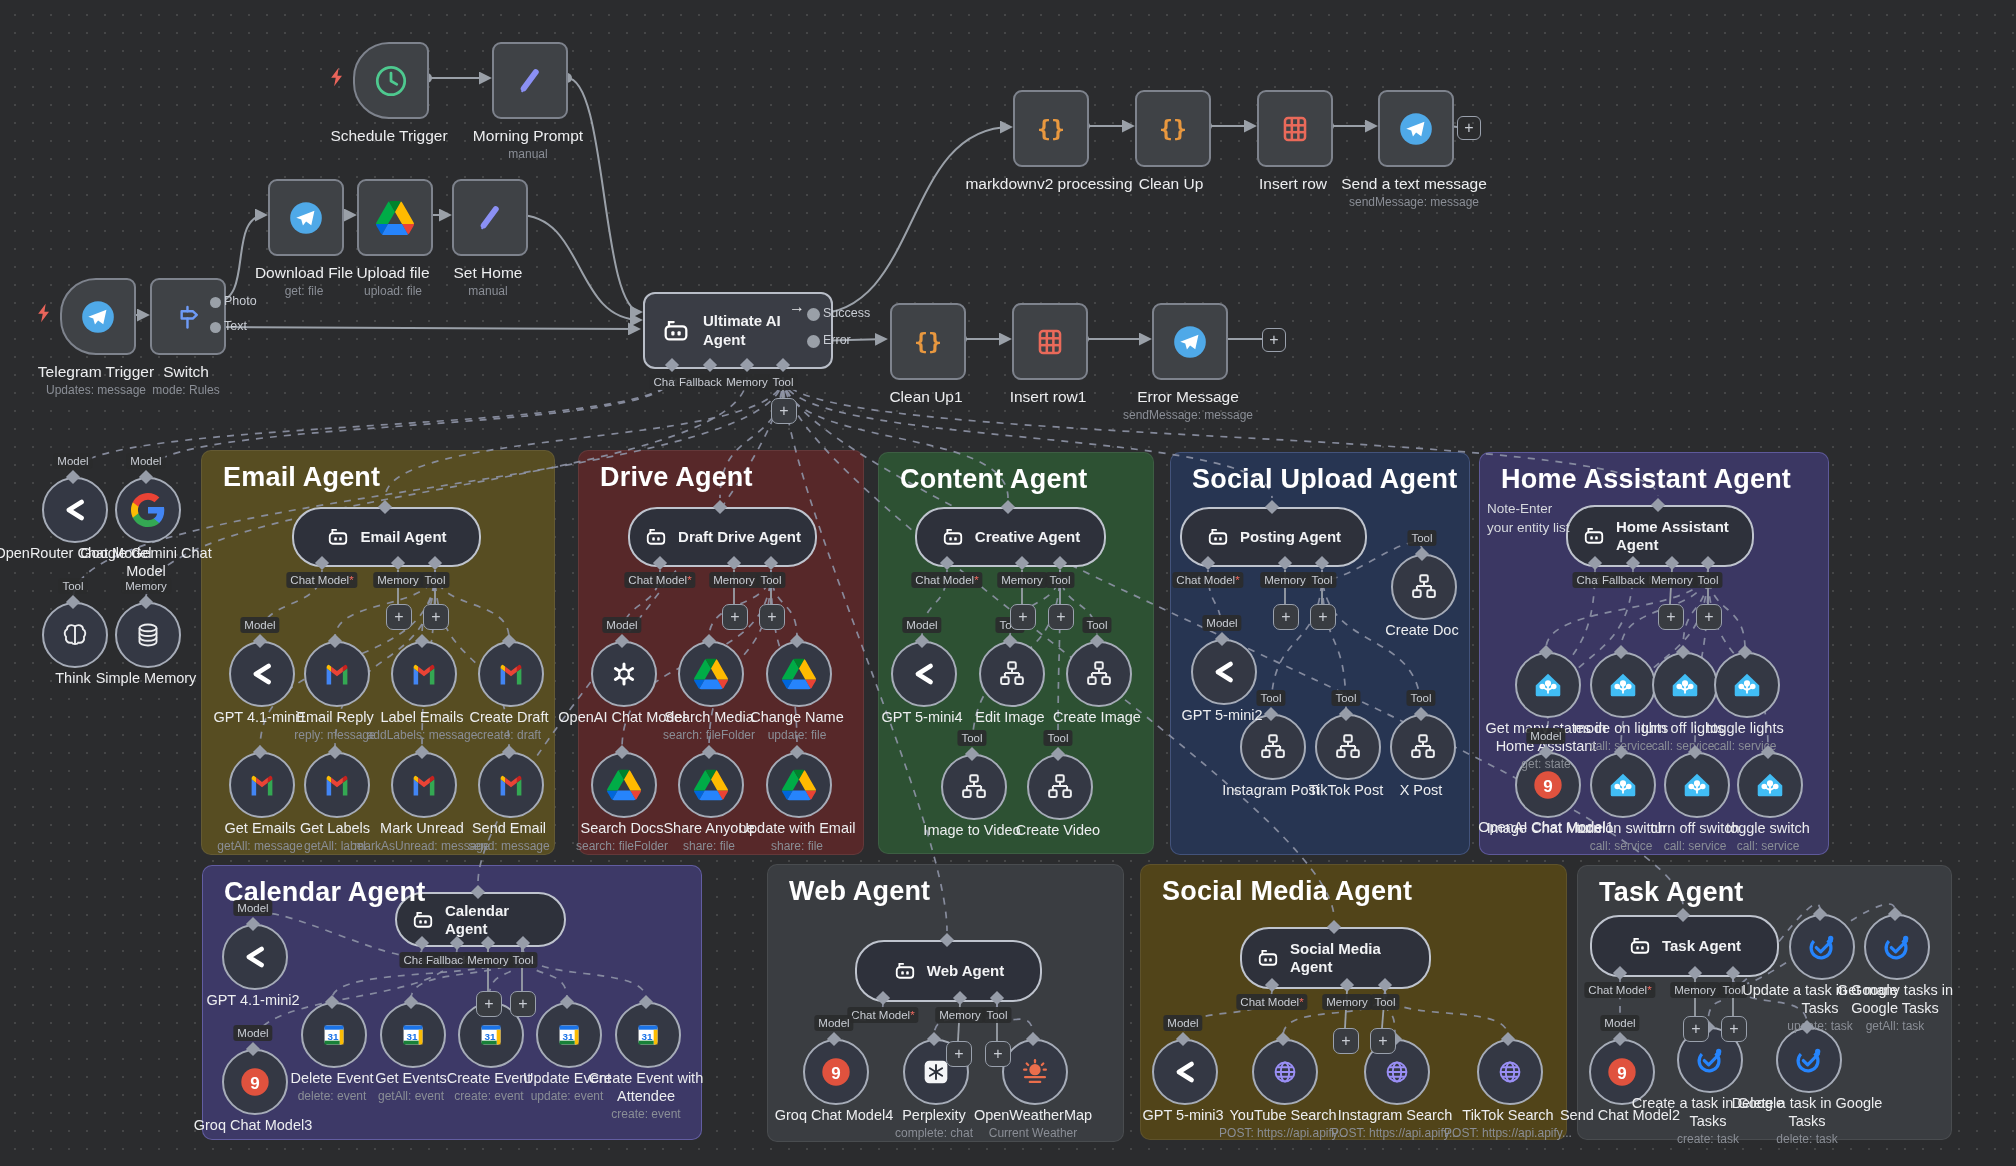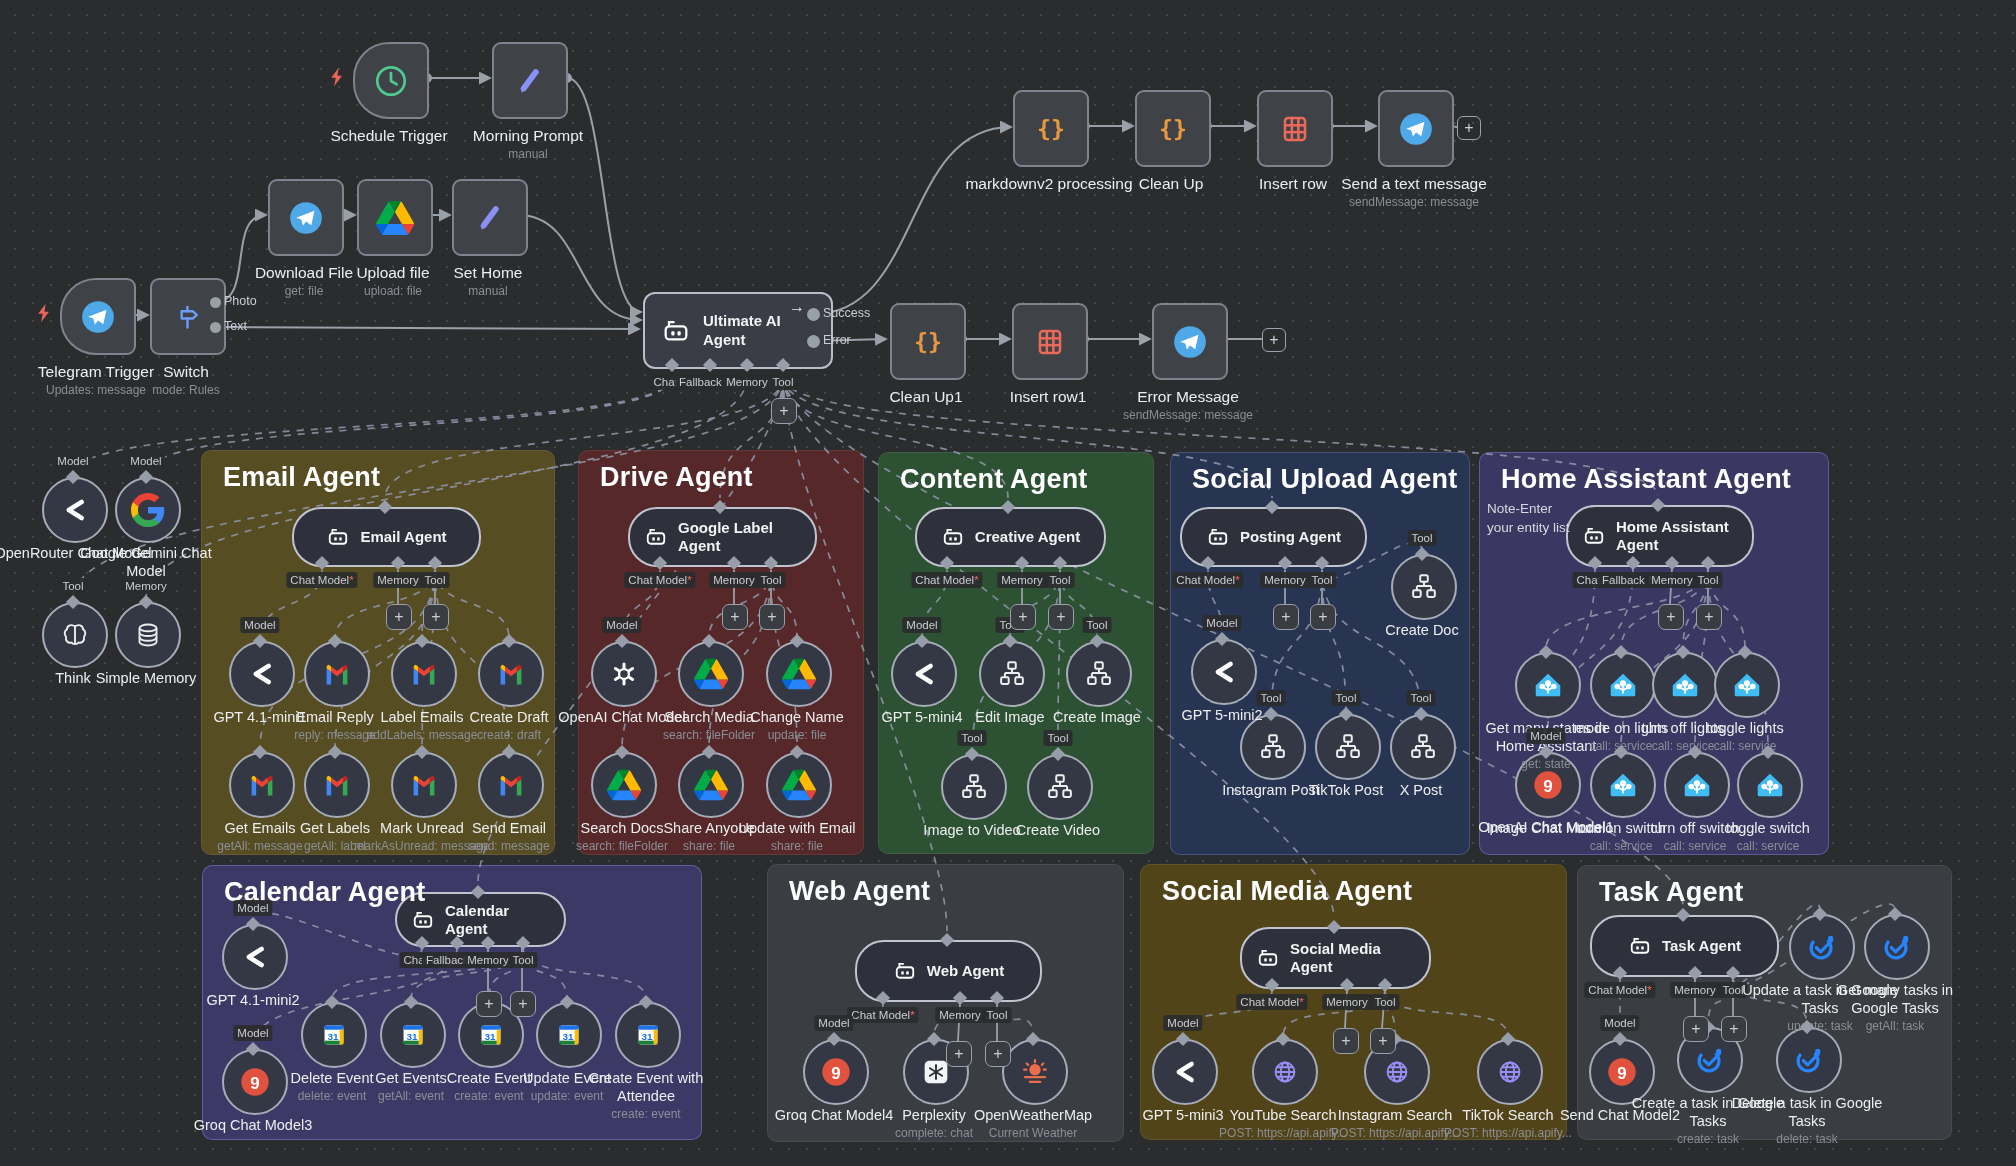--- a/index.html
+++ b/index.html
@@ -408,21 +408,21 @@
     <div class="chip" style="left: 435px; top: 572px;">Tool</div>
     <div class="pill" style="left: 628px; top: 507px; width: 185px; height: 56px;">
       <span class="icon">
         <svg viewBox="0 0 32 32" width="24" height="24">
           <rect x="5" y="11" width="22" height="14" rx="4" fill="none" stroke="#fff" stroke-width="2.4"></rect>
           <rect x="11" y="16.2" width="3.4" height="4.6" rx="1.2" fill="#fff"></rect>
           <rect x="17.6" y="16.2" width="3.4" height="4.6" rx="1.2" fill="#fff"></rect>
           <path d="M8.5 11 V6.5 h5" stroke="#fff" stroke-width="2.4" fill="none" stroke-linecap="round"></path>
         </svg>
       </span>
-      <div style="max-width: 123px;">Google Label Agent</div>
+      <div style="max-width: 123px;">Draft Drive Agent</div>
     </div>
     <div class="diamond" style="left: 715px; top: 502px;"></div>
     <div class="diamond" style="left: 655px; top: 558px;"></div>
     <div class="chip" style="left: 660px; top: 572px;">Chat Model<span class="star">*</span></div>
     <div class="diamond" style="left: 729px; top: 558px;"></div>
     <div class="chip" style="left: 734px; top: 572px;">Memory</div>
     <div class="diamond" style="left: 766px; top: 558px;"></div>
     <div class="chip" style="left: 771px; top: 572px;">Tool</div>
     <div class="pill" style="left: 915px; top: 507px; width: 187px; height: 56px;">
       <span class="icon">

